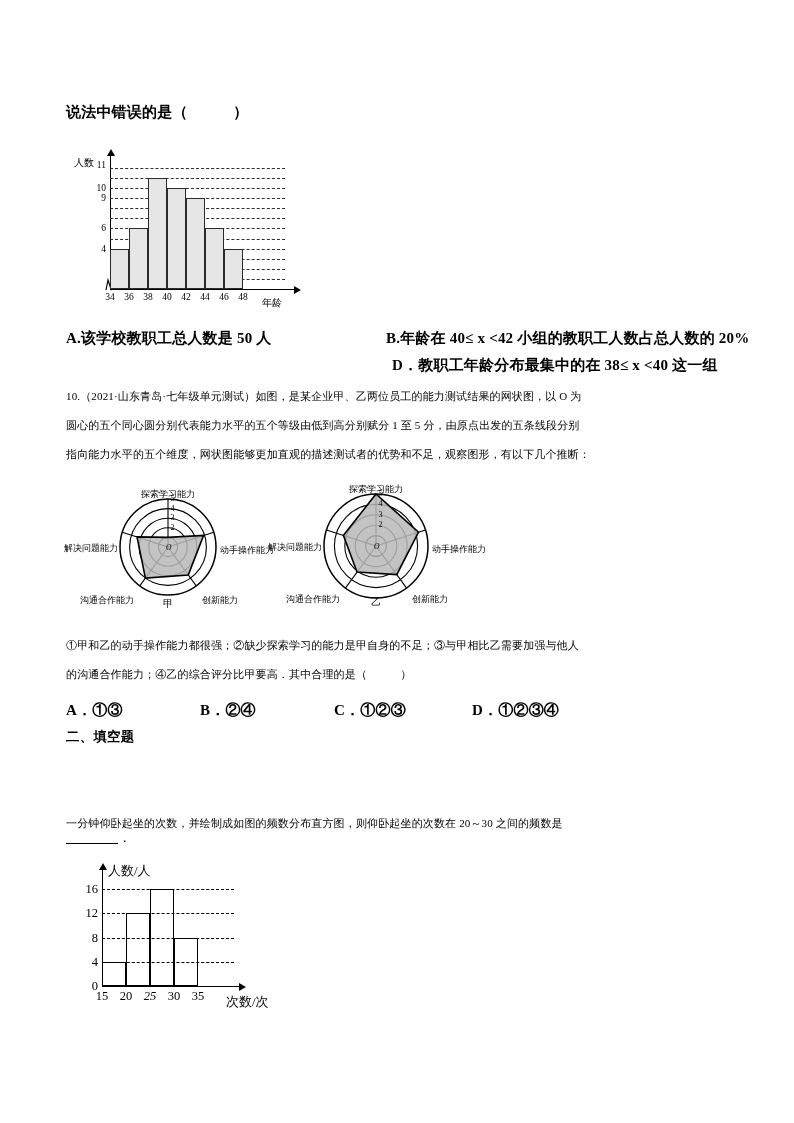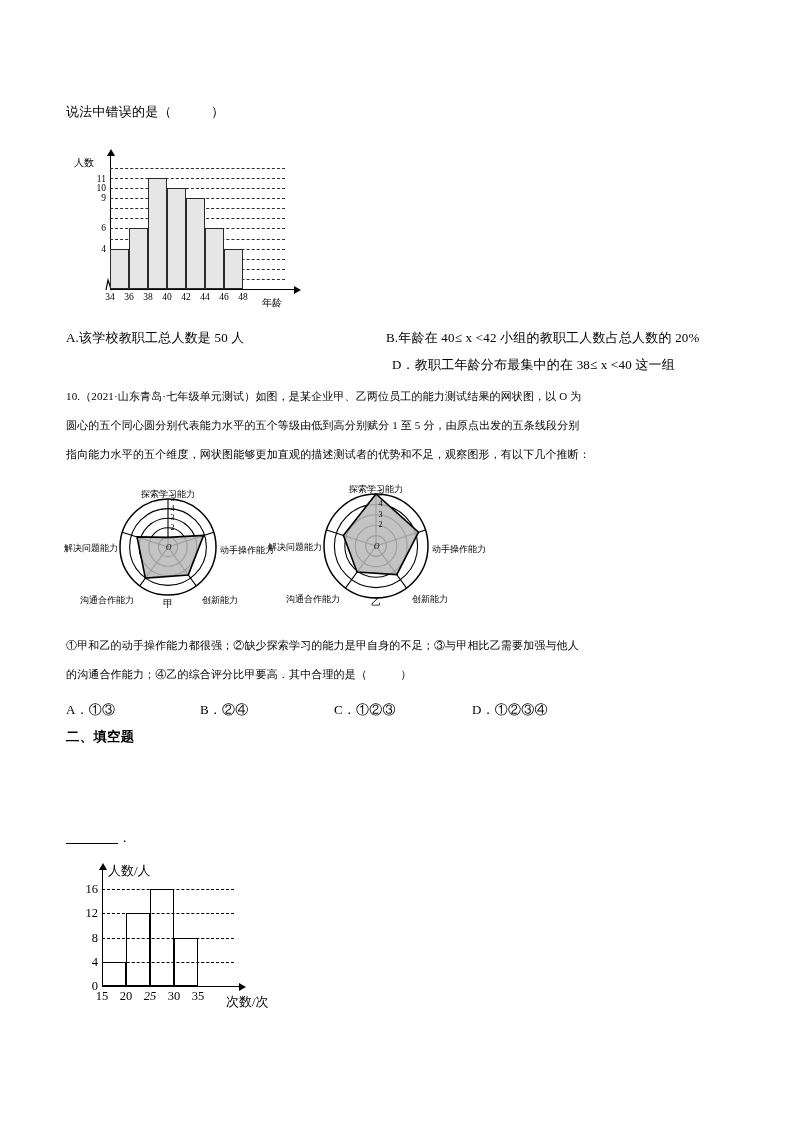--- a/index.html
+++ b/index.html
@@ -6,24 +6,25 @@
   body{
     width:794px;height:1123px;
     font-family:"Liberation Serif","DejaVu Serif",serif;
     color:#000;position:relative;overflow:hidden;
   }
   .page{position:absolute;inset:0;}
 
   
   .line{
     position:absolute;
-    font-size:13px;
+    font-size:15px;
     line-height:18px;
     white-space:nowrap;
     letter-spacing:.2px;
+    font-weight:bold;
   }
   .body-txt{
     position:absolute;
     font-size:11px;
     line-height:27px;
     letter-spacing:.15px;
   }
   .sec-head{
     position:absolute;
     font-size:13.4px;
@@ -148,21 +149,21 @@
         <div class="tick-lbl" style="width: 24px; left: 108px; top: 142px;">42</div>
         <div class="tick-lbl" style="width: 24px; left: 127px; top: 142px;">44</div>
         <div class="tick-lbl" style="width: 24px; left: 146px; top: 142px;">46</div>
         <div class="tick-lbl" style="width: 24px; left: 165px; top: 142px;">48</div>
       </div>
     <div id="hist1-yticks">
         <div class="ytick-lbl" style="width: 22px; left: 18px; top: 93.6px;">4</div>
         <div class="ytick-lbl" style="width: 22px; left: 18px; top: 73.4px;">6</div>
         <div class="ytick-lbl" style="width: 22px; left: 18px; top: 43.1px;">9</div>
         <div class="ytick-lbl" style="width: 22px; left: 18px; top: 33px;">10</div>
-        <div class="ytick-lbl" style="width: 22px; left: 18px; top: 24px;">11</div>
+        <div class="ytick-lbl" style="width: 22px; left: 18px; top: 10px;">11</div>
       </div>
   </div>
 
   <div class="line" style="left:66px;top:329px;">A.该学校教职工总人数是 50 人</div>
   <div class="line" style="left:386px;top:329px;">B.年龄在 40≤ x &lt;42 小组的教职工人数占总人数的 20%</div>
   <div class="line" style="left:392px;top:356px;">D．教职工年龄分布最集中的在 38≤ x &lt;40 这一组</div>
 
   <div class="body-txt" style="left:66px;top:383px;">10.（2021·山东青岛·七年级单元测试）如图，是某企业甲、乙两位员工的能力测试结果的网状图，以 O 为</div>
   <div class="body-txt" style="left:66px;top:412px;">圆心的五个同心圆分别代表能力水平的五个等级由低到高分别赋分 1 至 5 分，由原点出发的五条线段分别</div>
   <div class="body-txt" style="left:66px;top:441px;">指向能力水平的五个维度，网状图能够更加直观的描述测试者的优势和不足，观察图形，有以下几个推断：</div>
@@ -223,20 +224,21 @@
   <div class="body-txt" style="left:66px;top:661px;">的沟通合作能力；④乙的综合评分比甲要高．其中合理的是（　　　）</div>
   <div class="body-txt" style="left:66px;top:632px;">①甲和乙的动手操作能力都很强；②缺少探索学习的能力是甲自身的不足；③与甲相比乙需要加强与他人</div>
 
   <div class="line" style="left:66px;top:701px;">A．①③</div>
   <div class="line" style="left:200px;top:701px;">B．②④</div>
   <div class="line" style="left:334px;top:701px;">C．①②③</div>
   <div class="line" style="left:472px;top:701px;">D．①②③④</div>
 
   <div class="sec-head" style="left:66px;top:728px;">二、填空题</div>
 
+  <div class="body-txt" style="left:66px;top:810px;">一分钟仰卧起坐的次数，并绘制成如图的频数分布直方图，则仰卧起坐的次数在 20～30 之间的频数是</div>
   <div class="blank-rule" style="left:66px;top:843px;width:52px;"></div>
   <div class="blank-dot" style="left:118px;top:829px;">．</div>
 
   <div class="chart" id="hist2" style="left:60px;top:860px;width:280px;height:155px;">
     <div class="ax-name" style="left:48px;top:2px;">人数/人</div>
     <div class="ax-name" style="left:166px;top:133px;">次数/次</div>
     <div class="axis-v" style="left:42px;top:10px;height:117px;"></div>
     <div class="arrow-up" style="left:38.7px;top:3px;"></div>
     <div class="axis-h" style="left:42px;top:126px;width:138px;"></div>
     <div class="arrow-right" style="left:179px;top:122.5px;"></div>

